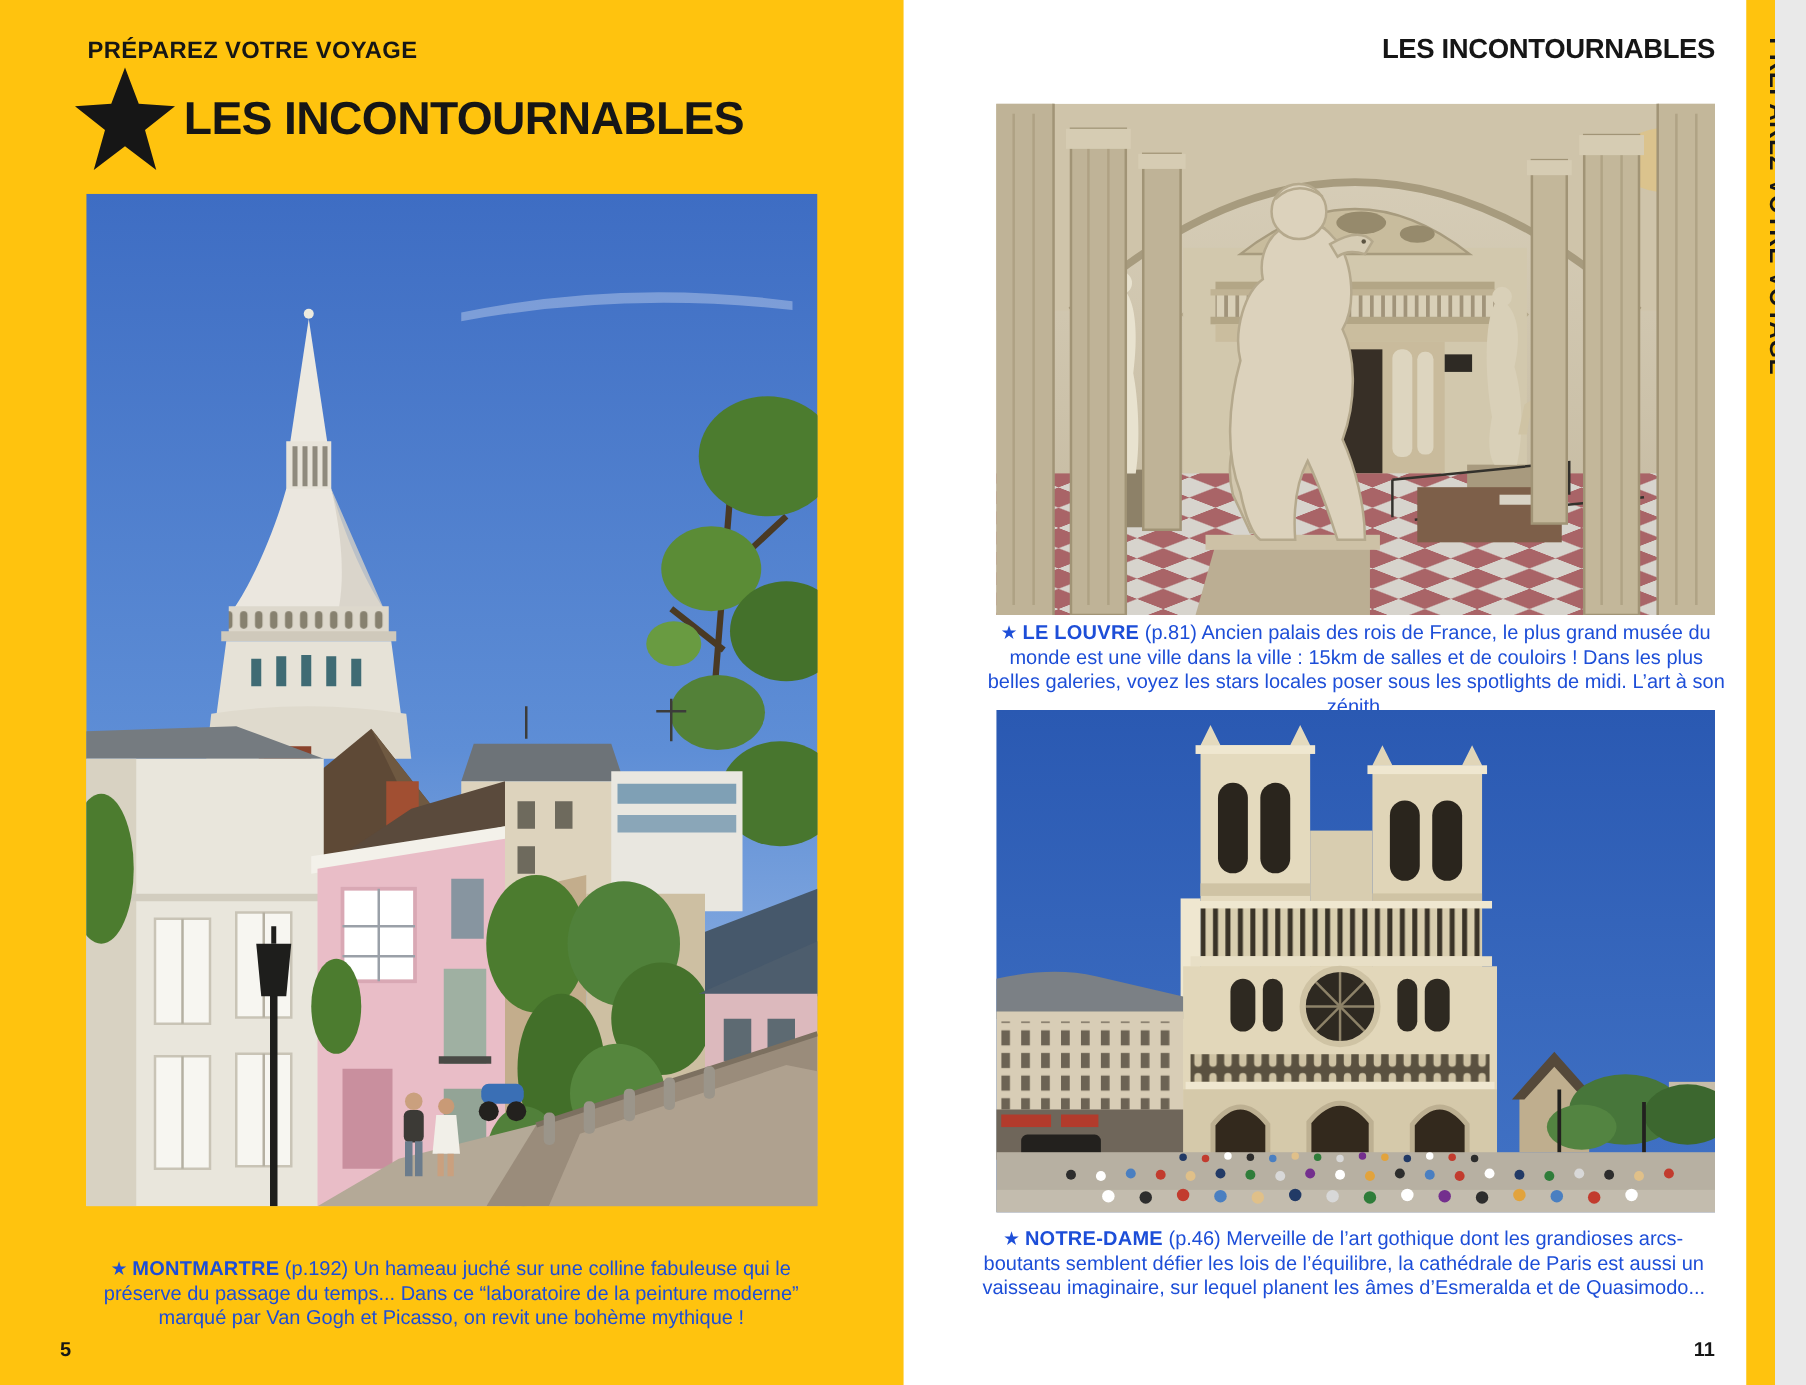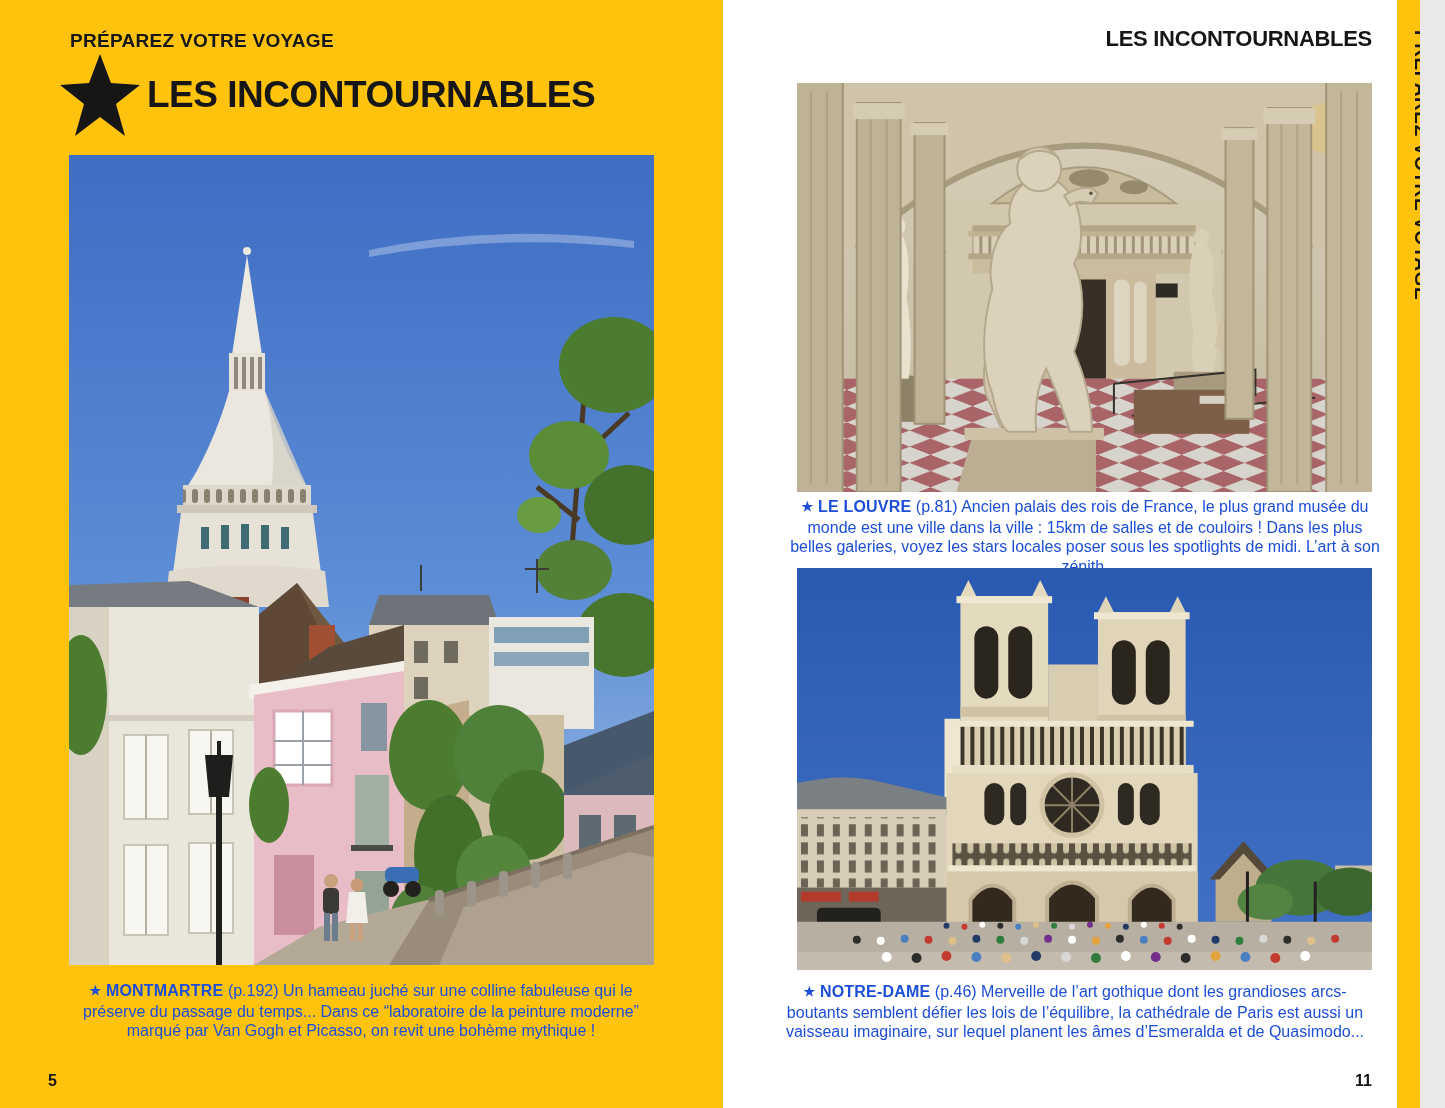--- a/index.html
+++ b/index.html
@@ -200,21 +200,21 @@
         <circle cx="288" cy="730" r="6.5" fill="#c99a76"></circle>
         <path d="M280 737 L296 737 L299 768 L277 768 Z" fill="#f1efe8"></path>
         <rect x="281" y="768" width="5" height="18" fill="#caa07e"></rect>
           <rect x="289" y="768" width="5" height="18" fill="#caa07e"></rect>
         <rect x="316" y="712" width="34" height="16" rx="6" fill="#3a6fb5"></rect>
         <circle cx="322" cy="734" r="8" fill="#23211e"></circle>
           <circle cx="344" cy="734" r="8" fill="#23211e"></circle>
       </g>
     </svg>
 
-    <p class="caption" style="left:66px;top:981px;width:590px;"><b><span class="cap-star">★</span> <span>MONTMARTRE</span></b> <span>(p.192)</span> <span>Un hameau juché sur une colline fabuleuse qui le préserve du passage du temps... Dans ce “laboratoire de la peinture moderne” marqué par Van Gogh et Picasso, on revit une bohème mythique !</span></p>
+    <p class="caption" style="left:66px;top:1006px;width:590px;"><b><span class="cap-star">★</span> <span>MONTMARTRE</span></b> <span>(p.192)</span> <span>Un hameau juché sur une colline fabuleuse qui le préserve du passage du temps... Dans ce “laboratoire de la peinture moderne” marqué par Van Gogh et Picasso, on revit une bohème mythique !</span></p>
 
     <div class="pagenum" style="left:48px;top:1072px;">5</div>
   </div>
 
   <div class="right-page">
 
     <div class="right-header">LES INCONTOURNABLES</div>
 
     <svg class="photo" style="left:74px;top:83px;" width="575" height="409" viewBox="0 0 577 408" preserveAspectRatio="none">
       <defs>

